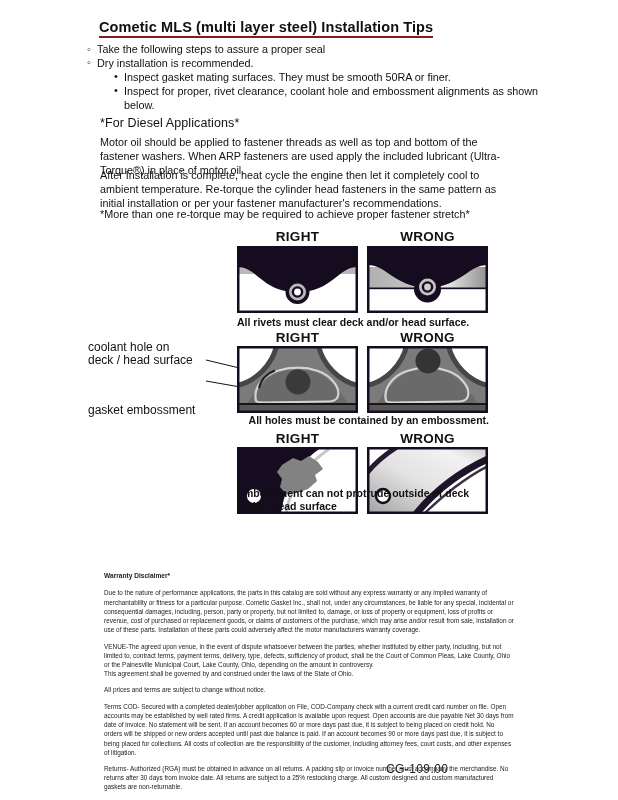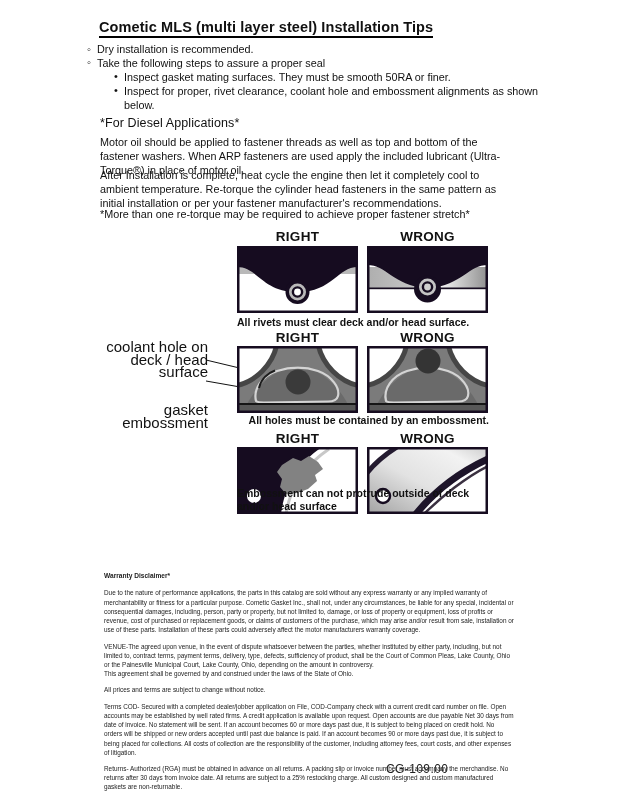--- a/index.html
+++ b/index.html
@@ -5,57 +5,57 @@
   html,body{margin:0;padding:0;}
   body{
     width:618px;height:800px;background:#ffffff;position:relative;
     font-family:"Liberation Sans", sans-serif;color:#111;
     -webkit-font-smoothing:antialiased;overflow:hidden;
   }
   .abs{position:absolute;}
   
   .page-title{
     left:99px;top:19px;font-size:14.5px;font-weight:bold;
-    border-bottom:2px solid #000000;padding-bottom:1px;letter-spacing:.1px;
+    border-bottom:2px solid #7f1d1d;padding-bottom:1px;letter-spacing:.1px;
   }
   
   .tips{left:87px;top:43px;width:470px;font-size:10.8px;line-height:13.9px;}
   .tips .b1{position:relative;padding-left:10px;}
   .tips .b1::before{content:"◦";position:absolute;left:0;top:-0.5px;font-size:11px;}
   .tips .b2{position:relative;padding-left:10px;margin-left:27px;}
   .tips .b2::before{content:"•";position:absolute;left:0;top:-0.5px;font-size:11px;}
   
   .diesel-h{left:100px;top:116px;font-size:12.5px;font-weight:normal;letter-spacing:.1px;}
   .body-p{left:100px;width:414px;font-size:10.8px;line-height:13.8px;}
   .p1{top:136px;}
   .p2{top:169px;}
   .note{top:208px;}
   
   .fig-label{width:121px;text-align:center;font-weight:bold;font-size:13.5px;letter-spacing:.3px;}
   .fig-box{width:121px;height:67px;}
   .fig-box svg{display:block;}
   .caption{font-weight:bold;font-size:10.5px;line-height:12.5px;white-space:pre-line;}
   .cap-center{width:252px;text-align:center;}
   
-  .ann{width:112px;left:96px;text-align:right;font-size:15px;line-height:12.6px;white-space:pre-line;}
+  .ann{width:112px;left:88px;font-size:12px;line-height:12.6px;white-space:pre-line;}
   
   .warranty{left:104px;top:571px;width:410px;font-size:6.4px;line-height:1.44;color:#1c1c1c;}
   .warranty .wh{font-size:6.6px;font-weight:bold;margin:0 0 8px 0;}
   .warranty p{margin:0 0 7px 0;white-space:pre-line;}
   
   .footer-code{left:386px;top:762px;font-size:12px;letter-spacing:.4px;color:#222;}
 </style>
 </head>
 <body>
 
 <div class="abs page-title">Cometic MLS (multi layer steel) Installation Tips</div>
 
 <div class="abs tips">
+  <div class="b1">Take the following steps to assure a proper seal</div>
   <div class="b1">Dry installation is recommended.</div>
-  <div class="b1">Take the following steps to assure a proper seal</div>
   <div class="b2">Inspect gasket mating surfaces.  They must be smooth 50RA or finer.</div>
   <div class="b2">Inspect for proper, rivet clearance, coolant hole and embossment alignments as shown below.</div>
 </div>
 
 <div class="abs diesel-h">*For Diesel Applications*</div>
 <div class="abs body-p p1">Motor oil should be applied to fastener threads as well as top and bottom of the fastener washers. When ARP fasteners are used apply the included lubricant (Ultra-Torque®) in place of motor oil.</div>
 <div class="abs body-p p2">After Installation is complete, heat cycle the engine then let it completely cool to ambient temperature. Re-torque the cylinder head fasteners in the same pattern as initial installation or per your fastener manufacturer's recommendations.</div>
 <div class="abs body-p note">*More than one re-torque may be required to achieve proper fastener stretch*</div>
 
 <div class="abs fig-label" style="left:237px;top:229px;">RIGHT</div>

